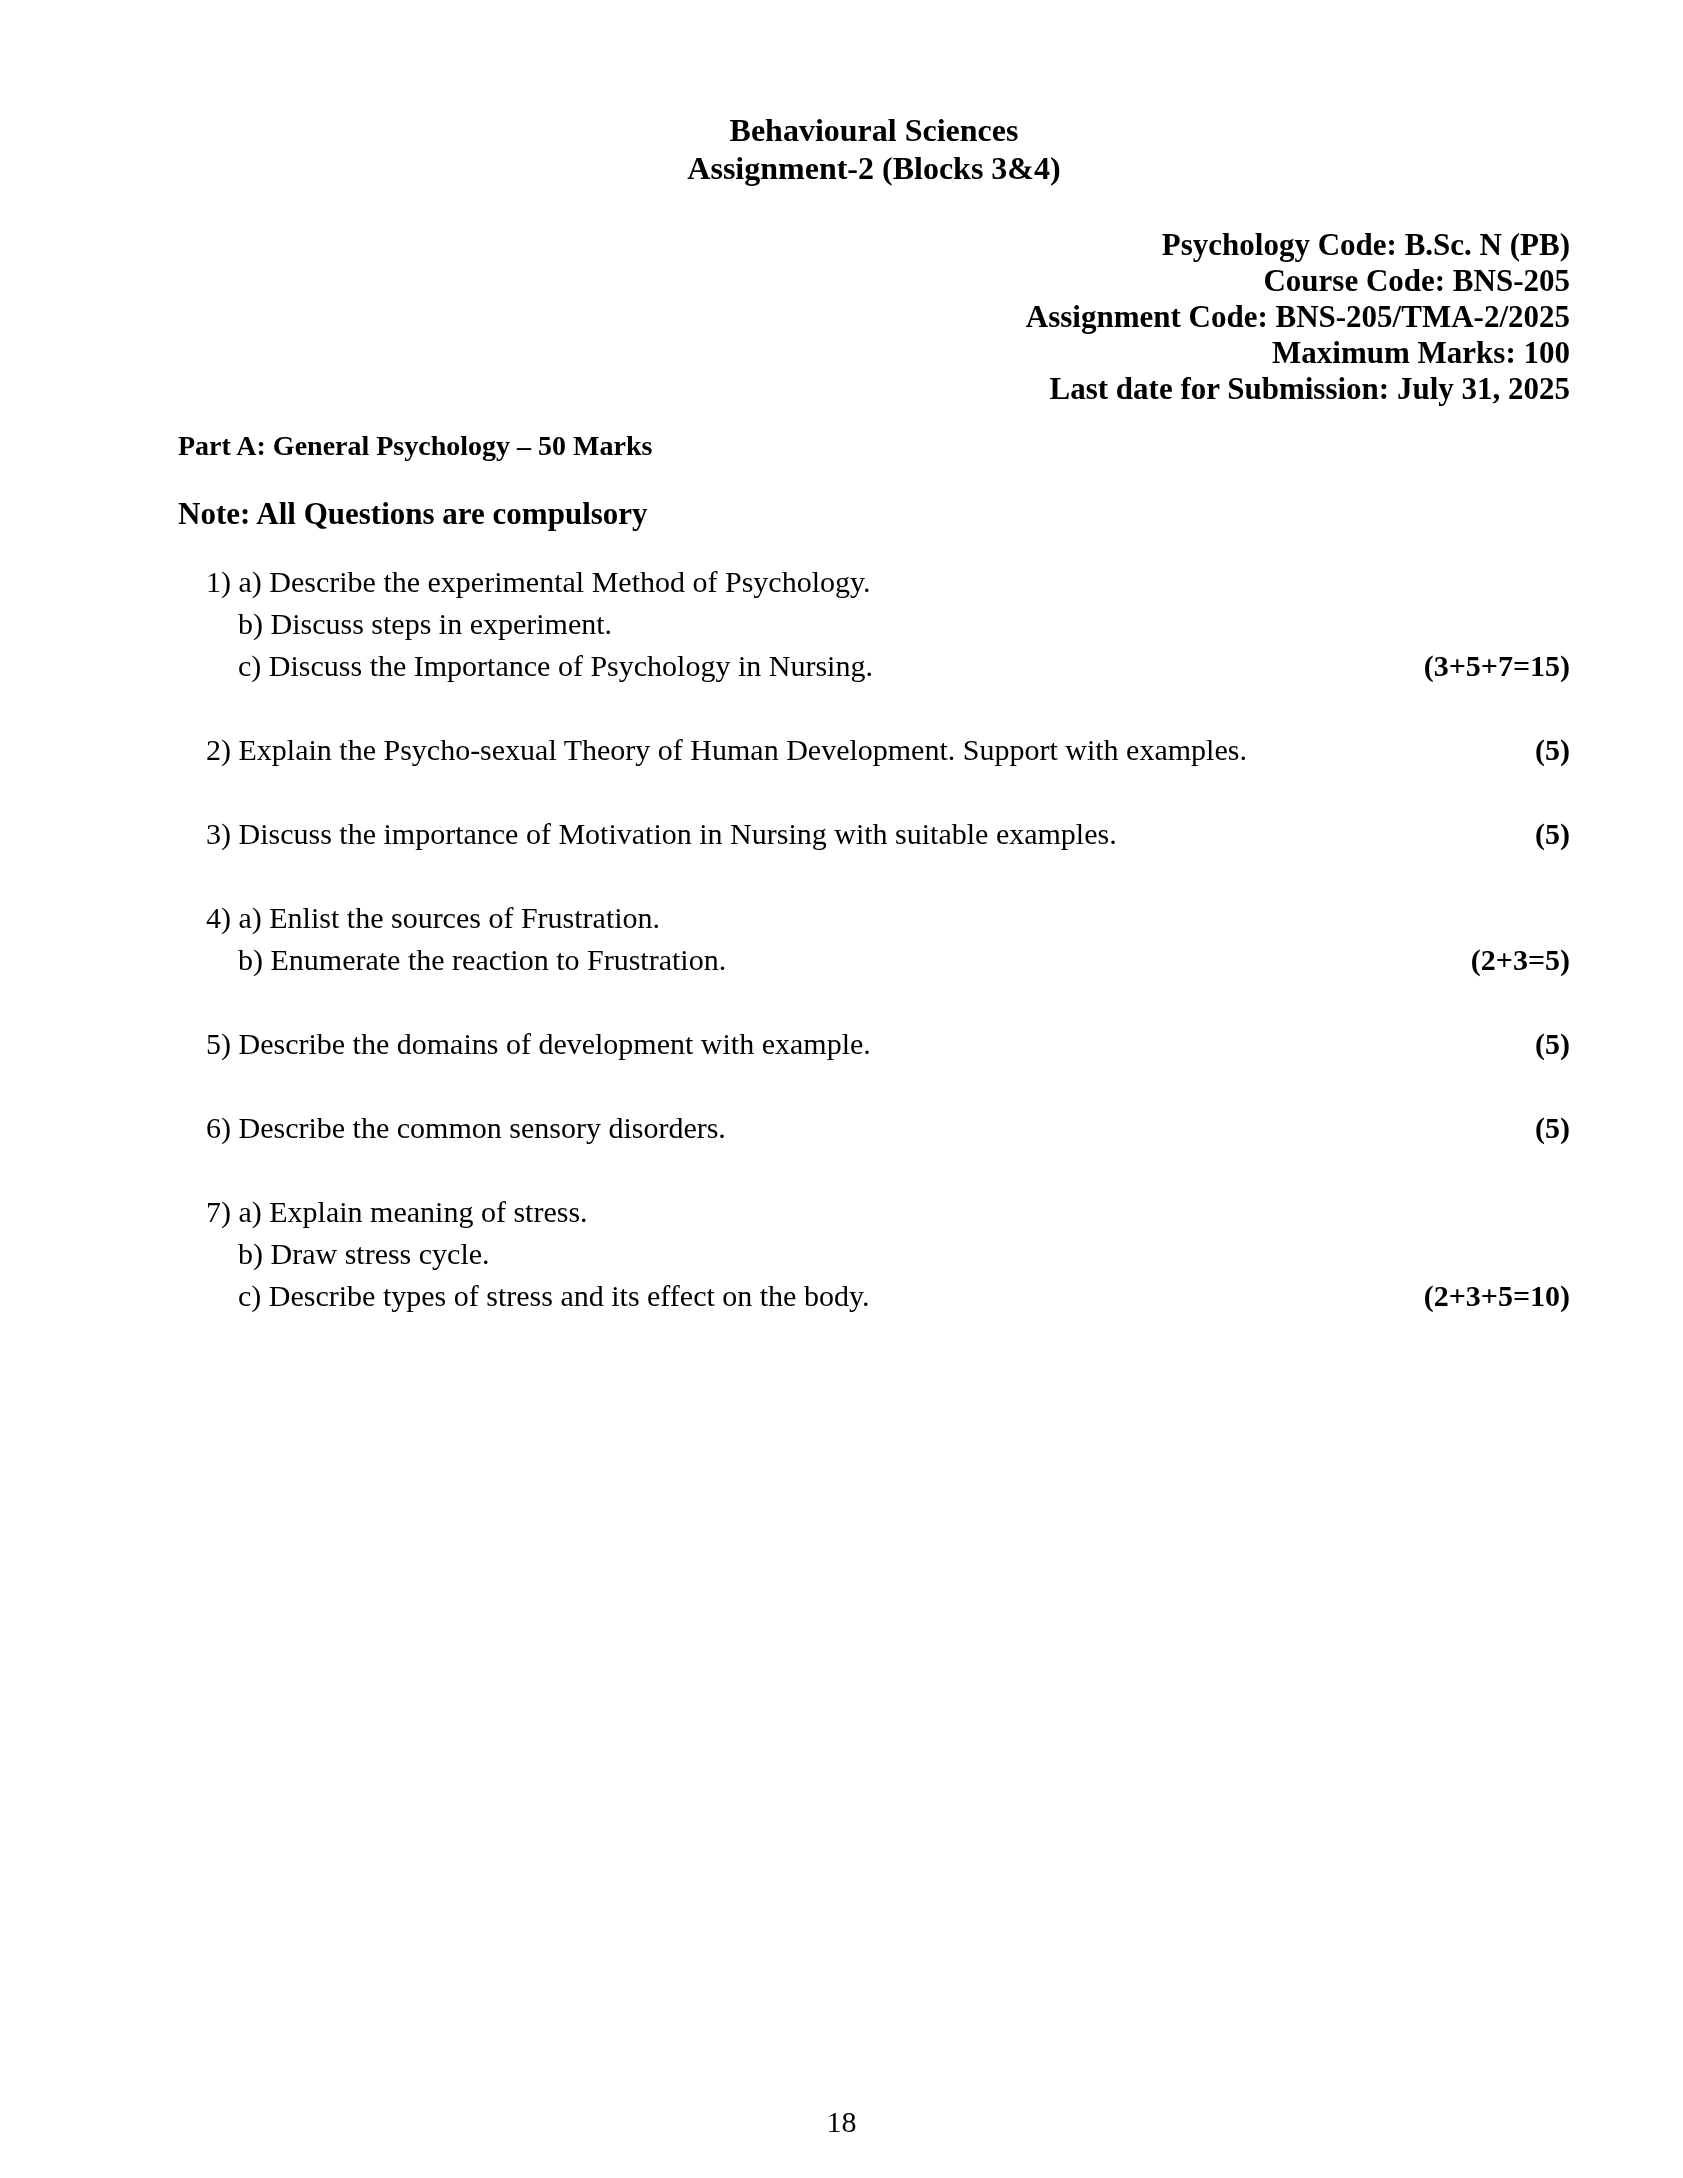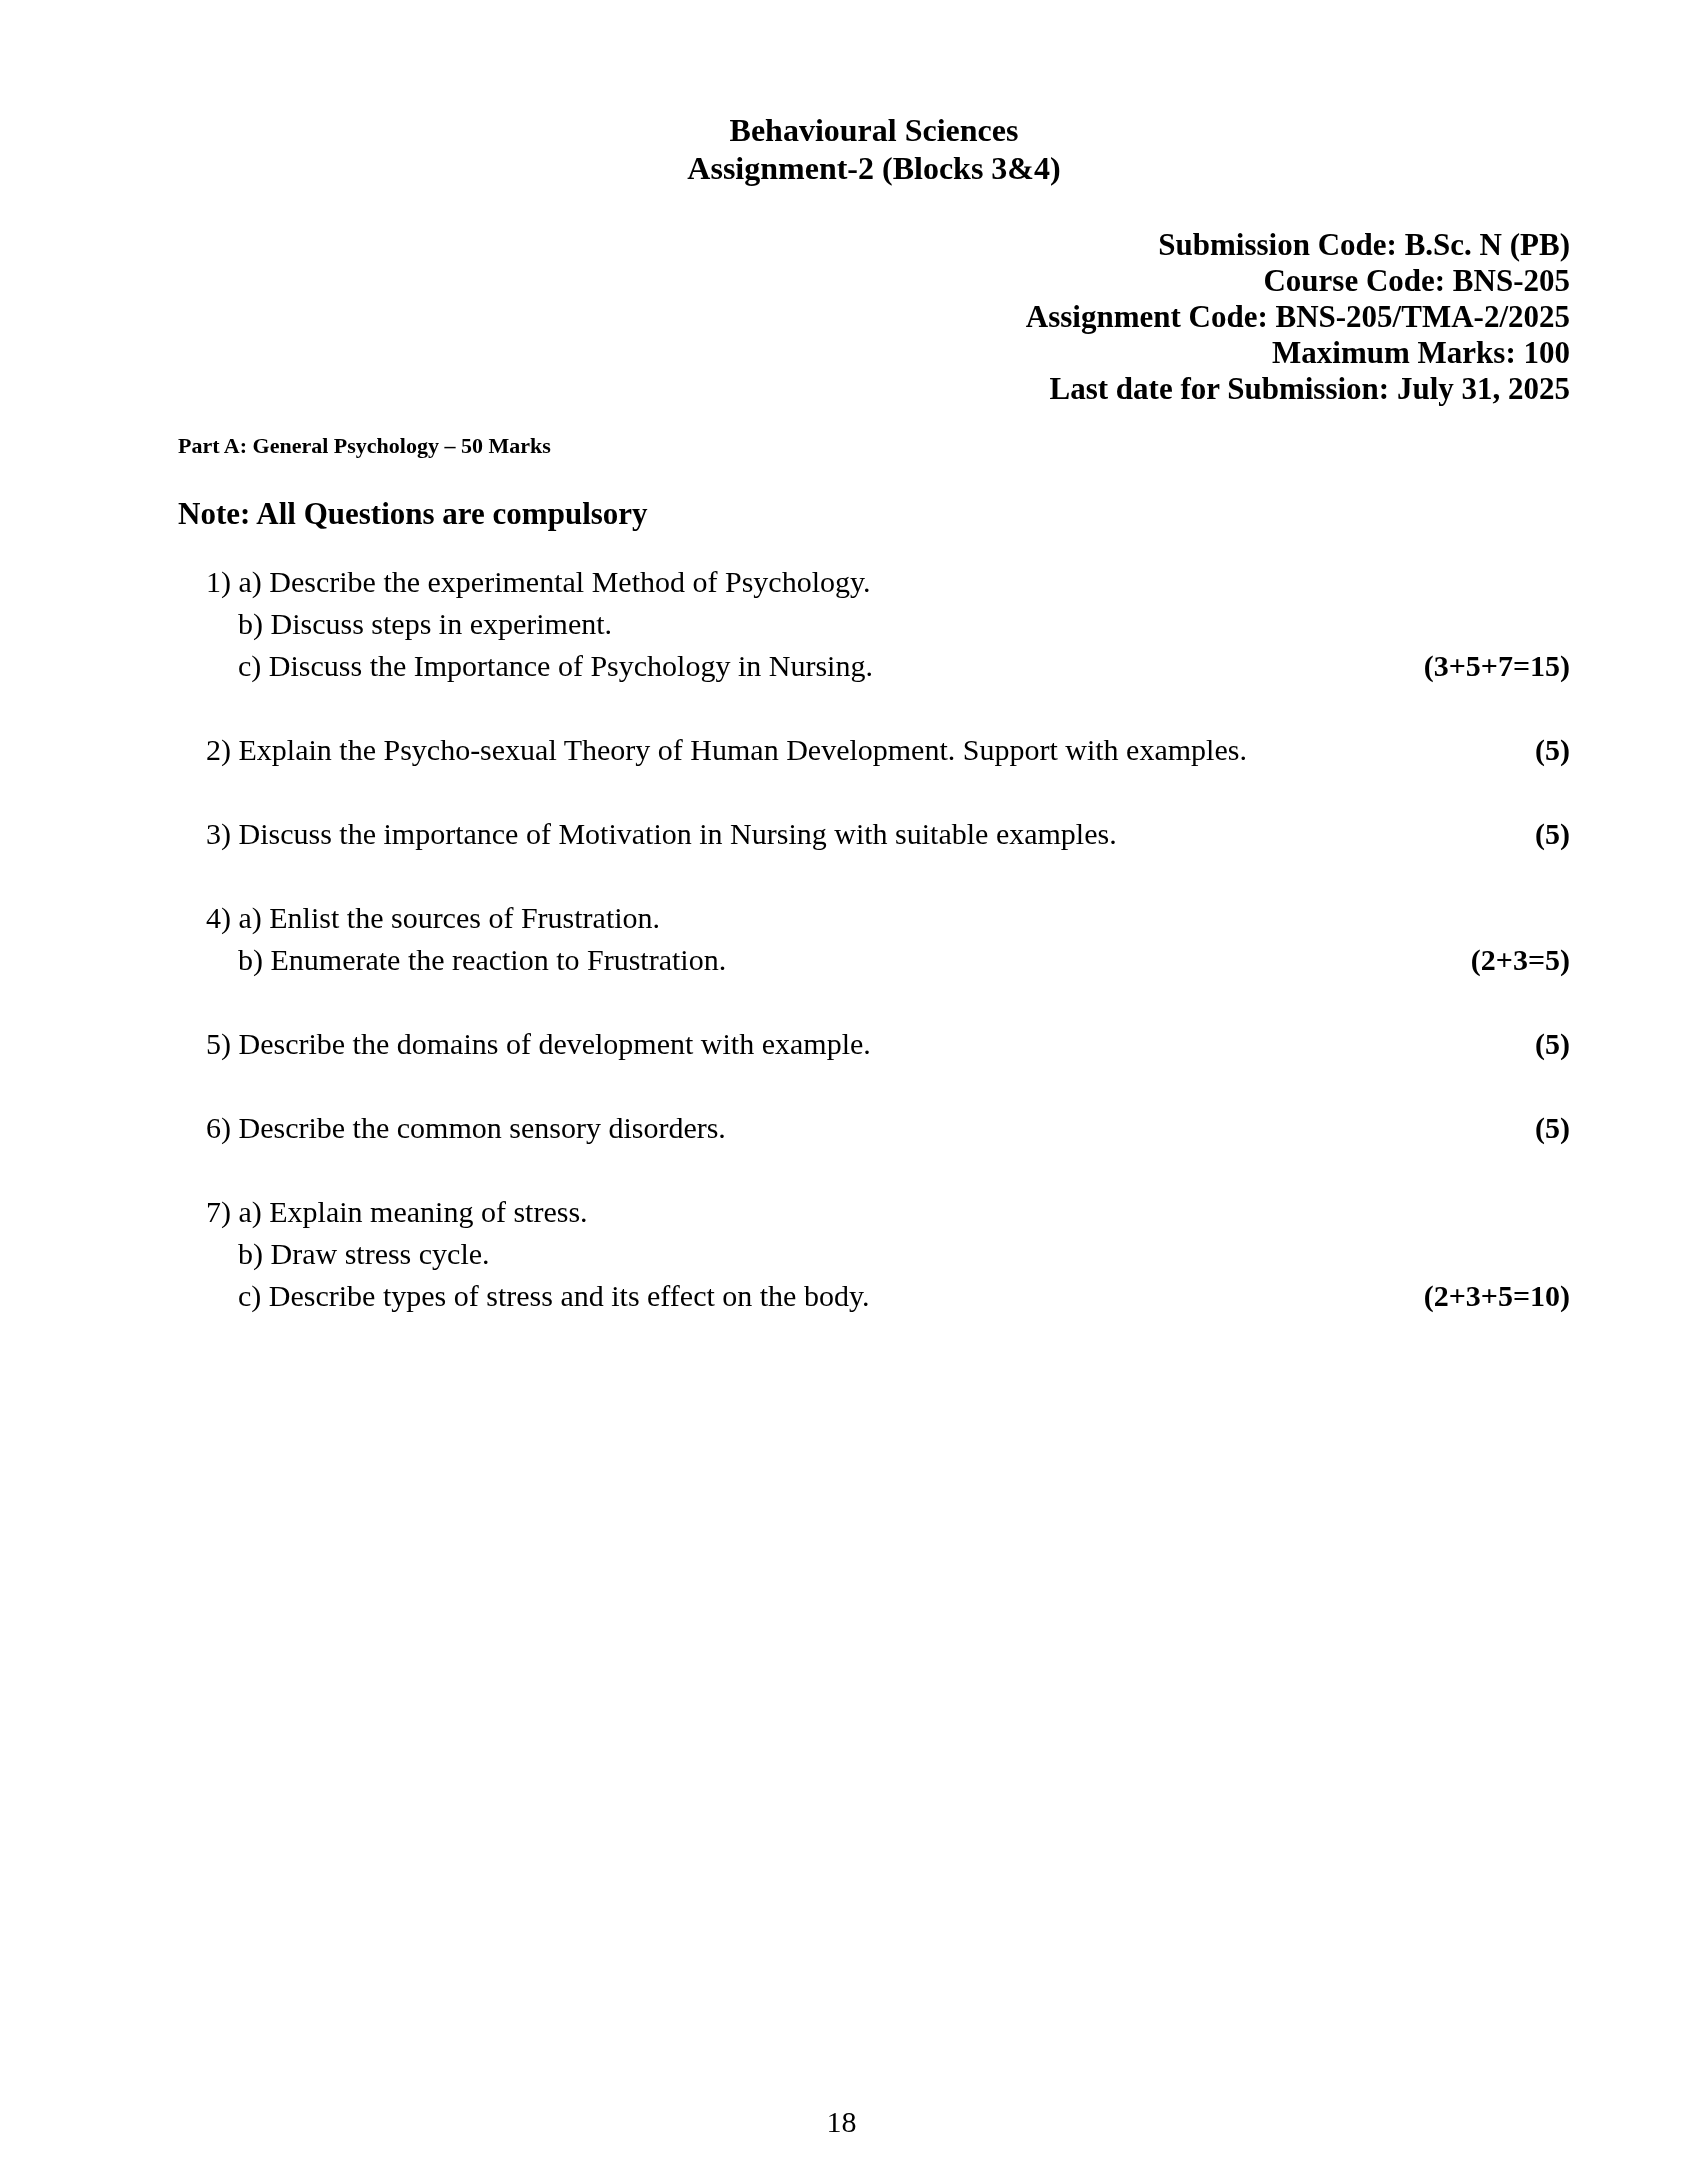--- a/index.html
+++ b/index.html
@@ -25,21 +25,21 @@
   .meta-block {
     margin-top: 40px;
     text-align: right;
     font-weight: bold;
     font-size: 31px;
     line-height: 36px;
   }
   .part-heading {
     margin: 20px 0 0 0;
     font-weight: bold;
-    font-size: 22px;
+    font-size: 28px;
     line-height: 38px;
   }
   .note {
     margin: 30px 0 0 0;
     font-weight: bold;
     font-size: 31px;
     line-height: 38px;
   }
   .questions {
     margin-top: 28px;
@@ -67,21 +67,21 @@
 <body>
 
 <div class="page">
 
   <header class="title-block">
     <div class="title-line">Behavioural Sciences</div>
     <div class="title-line">Assignment-2 (Blocks 3&amp;4)</div>
   </header>
 
   <section class="meta-block">
-    <div class="meta-line">Submission Code: B.Sc. N (PB)</div>
+    <div class="meta-line">Psychology Code: B.Sc. N (PB)</div>
     <div class="meta-line">Course Code: BNS-205</div>
     <div class="meta-line">Assignment Code: BNS-205/TMA-2/2025</div>
     <div class="meta-line">Maximum Marks: 100</div>
     <div class="meta-line">Last date for Submission: July 31, 2025</div>
   </section>
 
   <h2 class="part-heading">Part A: General Psychology – 50 Marks</h2>
 
   <p class="note">Note: All Questions are compulsory</p>
 

